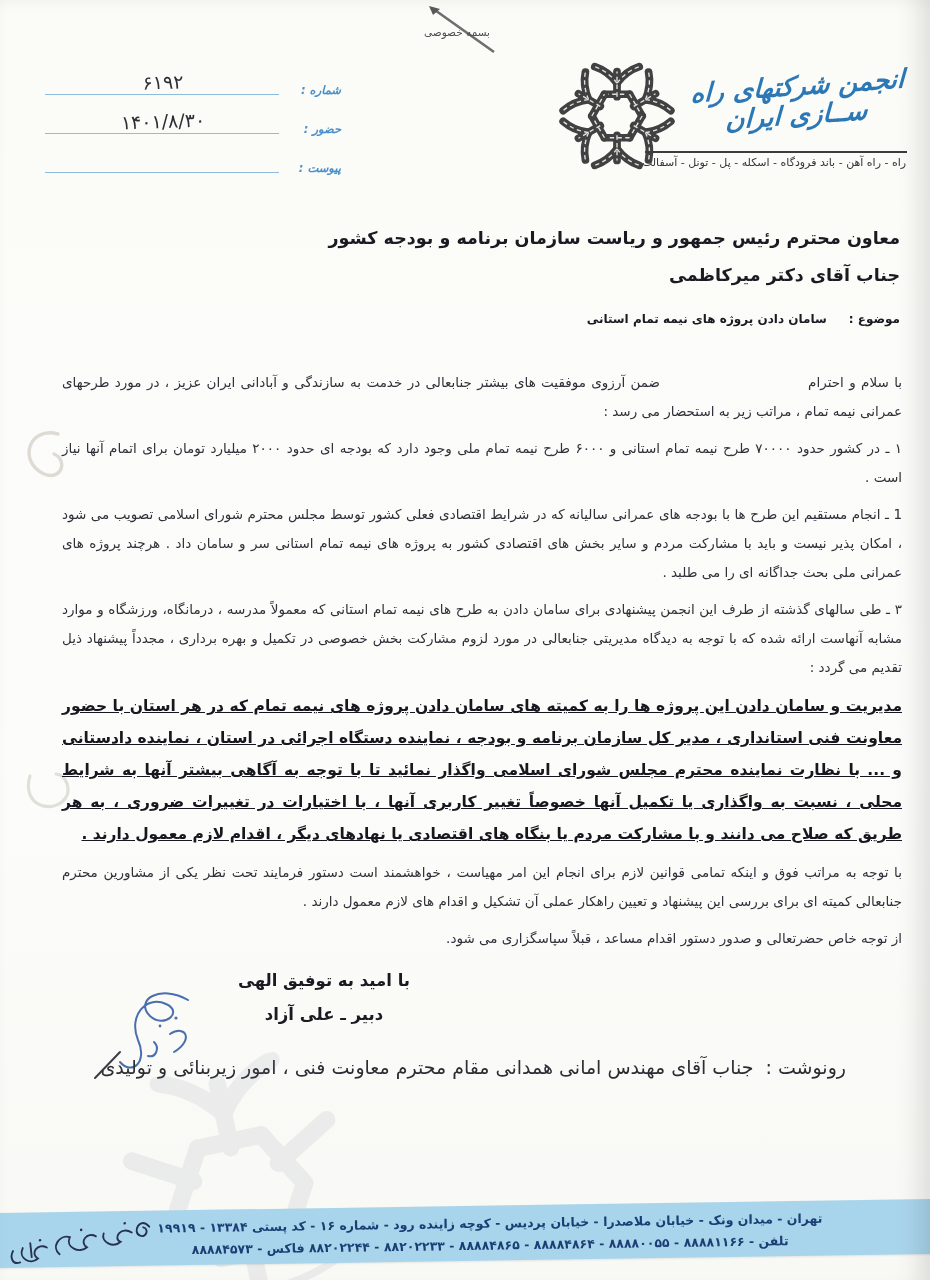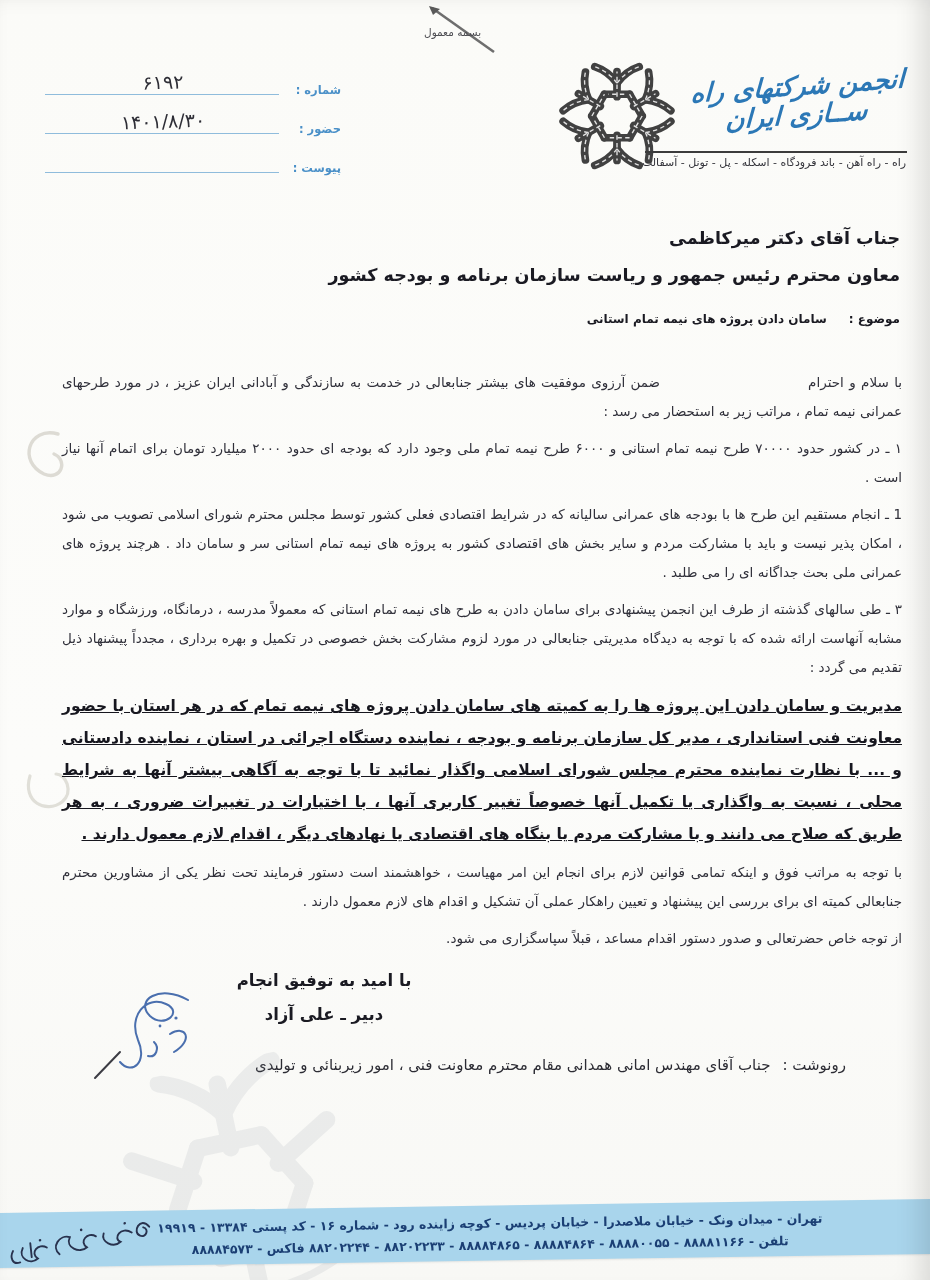--- a/index.html
+++ b/index.html
@@ -12,21 +12,21 @@
     content:"";position:absolute;inset:0;pointer-events:none;
     box-shadow:inset -30px 0 26px -20px rgba(0,0,0,.12),
                inset 0 16px 20px -16px rgba(0,0,0,.05),
                inset 8px 0 18px -14px rgba(0,0,0,.05);
   }
   .abs{position:absolute;}
   
   .bismillah{left:424px;top:26px;font-size:10.5px;color:#4d4d52;}
   .ref-fields{left:35px;top:66px;width:306px;direction:rtl;}
   .ref-row{position:relative;height:39px;}
-  .ref-label{position:absolute;right:0;bottom:8px;font-size:11.5px;font-weight:bold;color:#4a90c8;}
+  .ref-label{position:absolute;right:0;bottom:8px;font-size:11.5px;font-weight:bold;color:#4a90c8;font-style:italic;}
   .ref-line{position:absolute;right:62px;left:10px;bottom:10px;border-bottom:1.3px solid #8fbcdc;}
   .ref-value{position:absolute;right:90px;left:40px;bottom:12px;text-align:center;
     font-size:19px;color:#2e2e36;direction:ltr;transform:rotate(-2deg);letter-spacing:1px;}
   
   .emblem{left:551px;top:58px;}
   .org-name{left:683px;top:72px;width:228px;direction:rtl;text-align:center;
     font-size:26px;font-weight:bold;font-style:italic;color:#2c78b6;
     line-height:1.12;transform:rotate(-4deg) skewX(-6deg);}
   .logo-rule{left:645px;top:151px;width:262px;height:1.6px;background:#3c3c3c;}
   .org-tagline{left:636px;top:156px;width:276px;direction:rtl;text-align:center;
@@ -41,21 +41,21 @@
     font-size:13.5px;line-height:29px;text-align:justify;color:#30303a;}
   .body-text p{margin:0 0 8px 0;}
   .sal-gap{display:inline-block;width:148px;}
   .proposal{font-size:15.5px;font-weight:bold;line-height:32px;color:#17171f;text-decoration:underline;}
   .closing2{margin-top:0;}
   
   .sig-block{left:198px;top:964px;width:252px;direction:rtl;text-align:center;
     font-weight:bold;font-size:16.5px;color:#1a1a22;line-height:34px;}
   .sig-scribble{left:110px;top:982px;}
   
-  .cc-line{right:84px;top:1056px;direction:rtl;font-size:15px;color:#2c2c34;}
+  .cc-line{right:84px;top:1056px;direction:rtl;font-size:19px;color:#2c2c34;}
   .cc-line .cc-label{margin-left:12px;}
   .cc-check{left:92px;top:1048px;}
   
   .watermark{left:88px;top:1062px;opacity:.10;transform:rotate(-12deg);}
   
   .footer-band{left:-12px;top:1206px;width:954px;height:55px;background:#a9d5ec;
     transform:rotate(-0.85deg);box-shadow:0 1px 2px rgba(0,0,0,.08);}
   .footer-inner{position:absolute;inset:0;direction:rtl;text-align:center;
     padding:7px 60px 0 110px;color:#1b3f74;font-weight:bold;font-size:12.5px;line-height:22px;}
   .hand-note{left:0px;top:1208px;transform:rotate(-6deg);}
@@ -73,21 +73,21 @@
     <path d="M8 6 L70 50" stroke="#6e6e6e" stroke-width="2.6" fill="none"></path>
     <path d="M5 4 L16 7 L9 13 Z" fill="#5a5a5a"></path>
   </svg>
   <svg class="abs crease-mid" width="60" height="64" viewBox="0 0 60 64">
     <path d="M44 10 C 14 2, 4 38, 30 50 C 48 57, 54 36, 40 30" stroke="#dddbd4" stroke-width="3.4" fill="none" stroke-linecap="round"></path>
   </svg>
   <svg class="abs crease-low" width="60" height="64" viewBox="0 0 60 64">
     <path d="M14 14 C 6 40, 30 52, 46 40 C 58 30, 50 12, 40 12" stroke="#e0dfd8" stroke-width="3.2" fill="none" stroke-linecap="round"></path>
   </svg>
 
-  <div class="abs bismillah">بسمه معمول</div>
+  <div class="abs bismillah">بسمه خصوصی</div>
 
   <div class="abs ref-fields">
     <div class="ref-row">
       <span class="ref-label">شماره :</span>
       <span class="ref-line"></span>
       <span class="ref-value">۶۱۹۲</span>
     </div>
     <div class="ref-row">
       <span class="ref-label">حضور :</span>
       <span class="ref-line"></span>
@@ -123,40 +123,40 @@
     <use href="#sector" transform="rotate(180 60 60)"></use>
     <use href="#sector" transform="rotate(240 60 60)"></use>
     <use href="#sector" transform="rotate(300 60 60)"></use>
   </svg>
 
   <div class="abs org-name">انجمن شرکتهای راه ســازی ایران</div>
   <div class="abs logo-rule"></div>
   <div class="abs org-tagline">راه - راه آهن - باند فرودگاه - اسکله - پل - تونل - آسفالت</div>
 
   <div class="abs recipient">
+    <div>معاون محترم رئیس جمهور و ریاست سازمان برنامه و بودجه کشور</div>
     <div>جناب آقای دکتر میرکاظمی</div>
-    <div>معاون محترم رئیس جمهور و ریاست سازمان برنامه و بودجه کشور</div>
   </div>
 
   <div class="abs subject">
     <span>موضوع :</span><span class="gap"></span><span>سامان دادن پروژه های نیمه تمام استانی</span>
   </div>
 
   <div class="abs body-text">
     <p><span>با سلام و احترام</span><span class="sal-gap"></span><span>ضمن آرزوی موفقیت های بیشتر جنابعالی در خدمت به سازندگی و آبادانی ایران عزیز ، در مورد طرحهای عمرانی نیمه تمام ، مراتب زیر به استحضار می رسد :</span></p>
     <p>۱ ـ در کشور حدود ۷۰۰۰۰ طرح نیمه تمام استانی و ۶۰۰۰ طرح نیمه تمام ملی وجود دارد که بودجه ای حدود ۲۰۰۰ میلیارد تومان برای اتمام آنها نیاز است .</p>
     <p>1 ـ انجام مستقیم این طرح ها با بودجه های عمرانی سالیانه که در شرایط اقتصادی فعلی کشور توسط مجلس محترم شورای اسلامی تصویب می شود ، امکان پذیر نیست و باید با مشارکت مردم و سایر بخش های اقتصادی کشور به پروژه های نیمه تمام استانی سر و سامان داد . هرچند پروژه های عمرانی ملی بحث جداگانه ای را می طلبد .</p>
     <p>۳ ـ طی سالهای گذشته از طرف این انجمن پیشنهادی برای سامان دادن به طرح های نیمه تمام استانی که معمولاً مدرسه ، درمانگاه، ورزشگاه و موارد مشابه آنهاست ارائه شده که با توجه به دیدگاه مدیریتی جنابعالی در مورد لزوم مشارکت بخش خصوصی در تکمیل و بهره برداری ، مجدداً پیشنهاد ذیل تقدیم می گردد :</p>
     <p class="proposal">مدیریت و سامان دادن این پروژه ها را به کمیته های سامان دادن پروژه های نیمه تمام که در هر استان با حضور معاونت فنی استانداری ، مدیر کل سازمان برنامه و بودجه ، نماینده دستگاه اجرائی در استان ، نماینده دادستانی و ... با نظارت نماینده محترم مجلس شورای اسلامی واگذار نمائید تا با توجه به آگاهی بیشتر آنها به شرایط محلی ، نسبت به واگذاری یا تکمیل آنها خصوصاً تغییر کاربری آنها ، با اختیارات در تغییرات ضروری ، به هر طریق که صلاح می دانند و با مشارکت مردم یا بنگاه های اقتصادی یا نهادهای دیگر ، اقدام لازم معمول دارند .</p>
     <p>با توجه به مراتب فوق و اینکه تمامی قوانین لازم برای انجام این امر مهیاست ، خواهشمند است دستور فرمایند تحت نظر یکی از مشاورین محترم جنابعالی کمیته ای برای بررسی این پیشنهاد و تعیین راهکار عملی آن تشکیل و اقدام های لازم معمول دارند .</p>
     <p class="closing2">از توجه خاص حضرتعالی و صدور دستور اقدام مساعد ، قبلاً سپاسگزاری می شود.</p>
   </div>
 
   <div class="abs sig-block">
-    <div>با امید به توفیق انجام</div>
+    <div>با امید به توفیق الهی</div>
     <div>دبیر ـ علی آزاد</div>
   </div>
   <svg class="abs sig-scribble" width="100" height="104" viewBox="0 0 100 104">
     <g stroke="#4a6fae" stroke-width="2" fill="none" stroke-linecap="round">
       <path d="M78 18 C 50 2, 24 18, 40 34 C 54 47, 74 30, 56 22 C 36 13, 18 34, 28 58 C 38 80, 22 94, 10 80"></path>
       <path d="M60 52 C 76 42, 84 58, 64 70"></path>
       <path d="M44 60 C 50 66, 46 76, 38 74"></path>
     </g>
     <circle cx="66" cy="36" r="1.6" fill="#4a6fae"></circle>
     <circle cx="50" cy="44" r="1.4" fill="#4a6fae"></circle>

